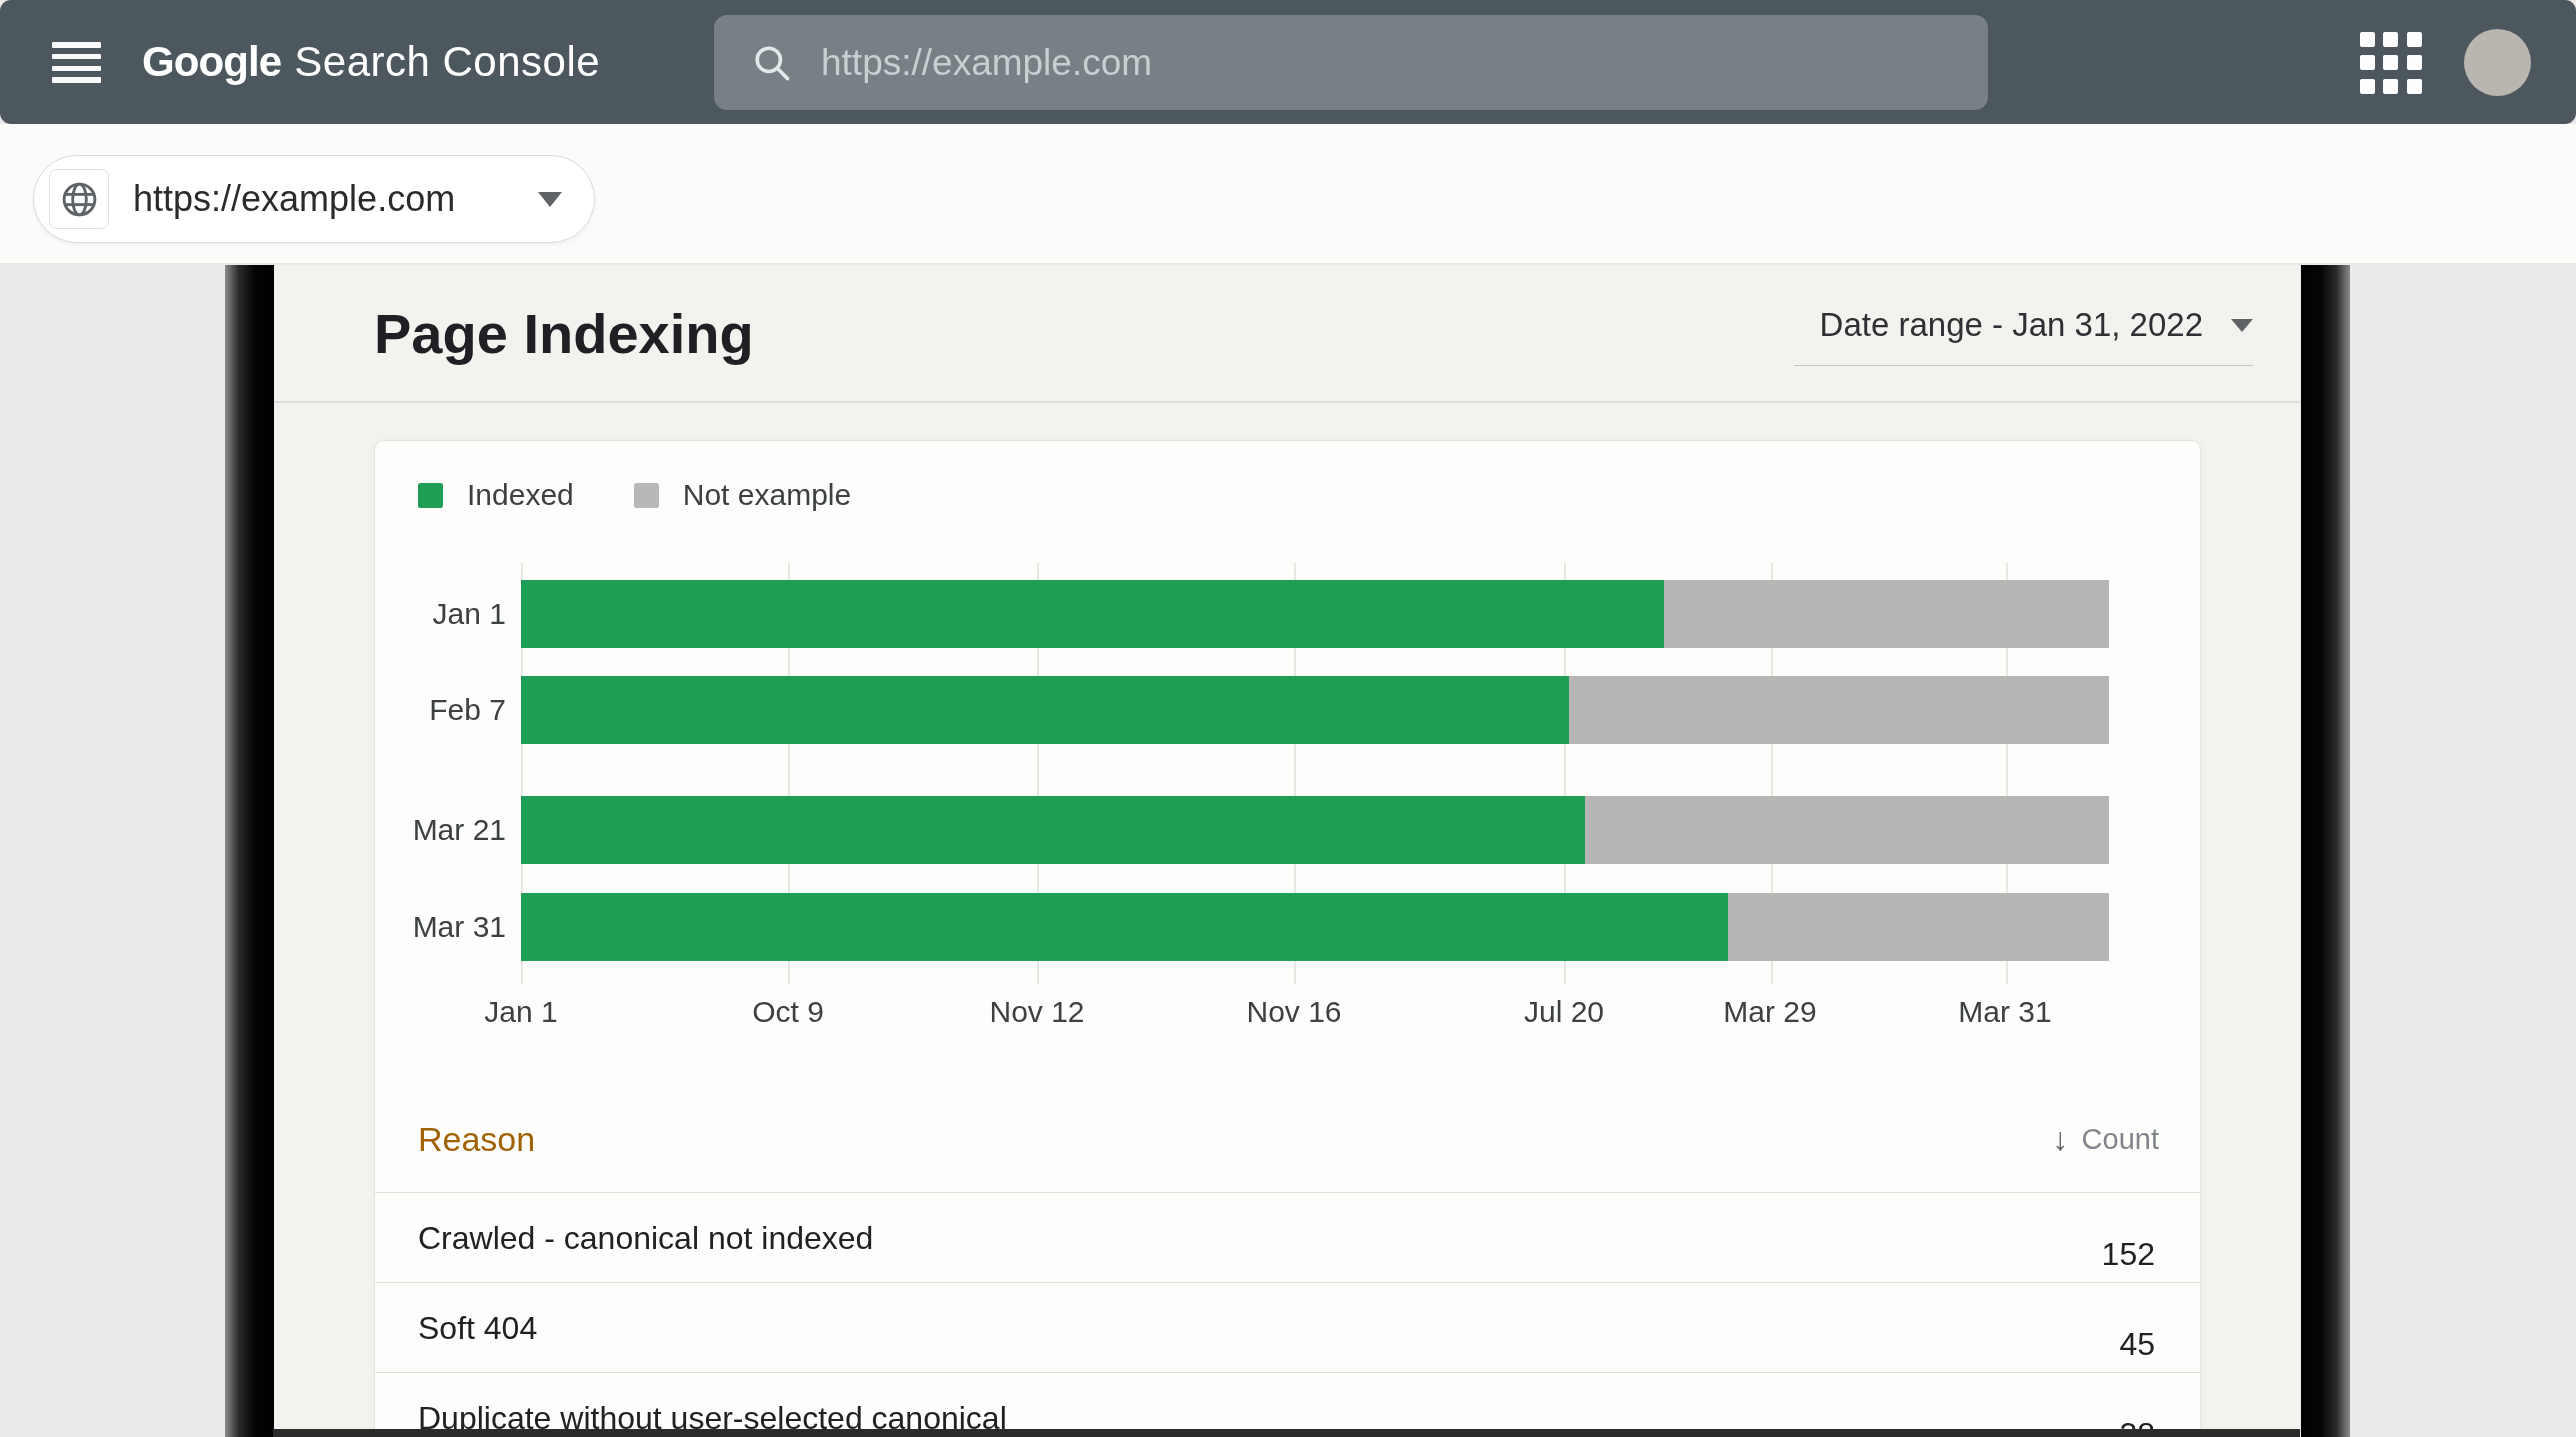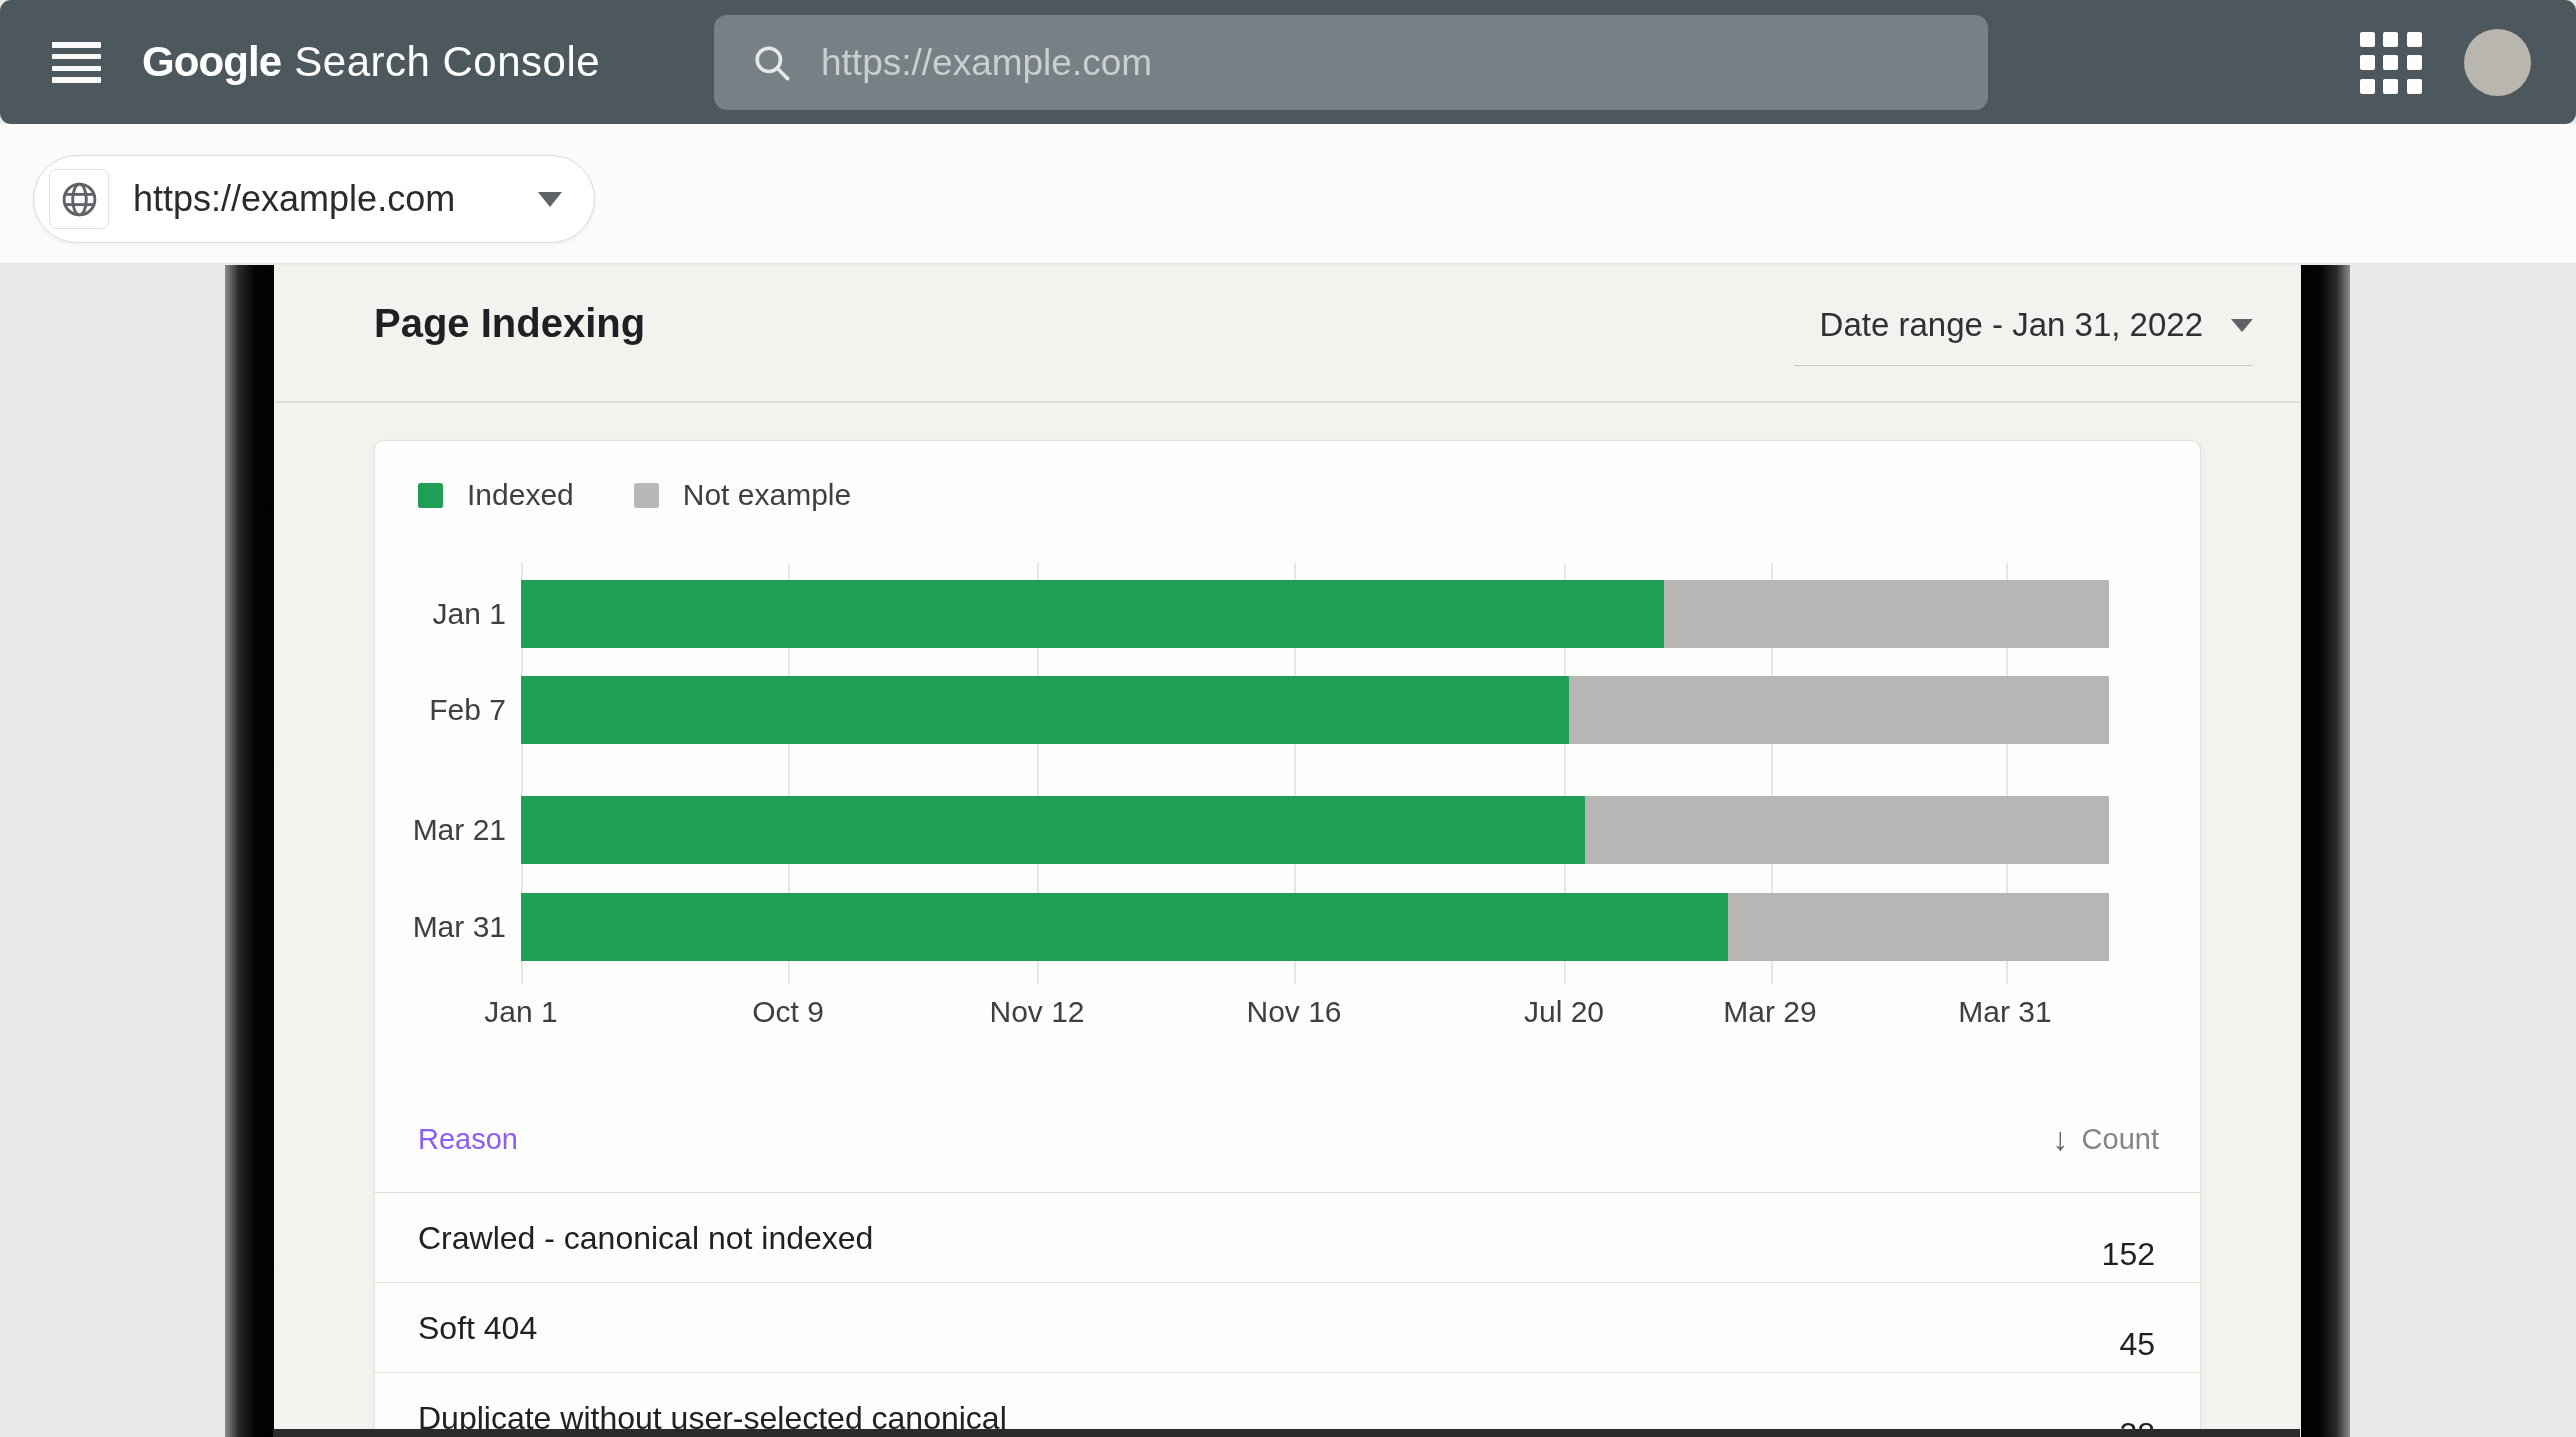--- a/index.html
+++ b/index.html
@@ -44,21 +44,21 @@
   .property-pill .caret { margin-left:auto; }
 
   
   .content-area { position:absolute; left:0; top:265px; width:2576px; height:1173px; background:#eceae8; }
   .frame-strip { position:absolute; top:0; height:100%; width:49px; }
   .frame-strip.left  { left:225px;  background:linear-gradient(90deg,#8b8b8b 0%,#2a2a2a 28%,#050505 60%,#000 100%); }
   .frame-strip.right { left:2301px; background:linear-gradient(270deg,#8b8b8b 0%,#2a2a2a 28%,#050505 60%,#000 100%); }
   .inner { position:absolute; left:273px; top:0; width:2027px; height:100%; background:#f3f2ef; }
   .bottom-bezel { position:absolute; left:0; bottom:0; width:100%; height:9.4px; background:#2b2b2b; }
 
-  .page-title { position:absolute; left:101px; top:36px; font-size:40px; font-weight:700; color:#1f2023; }
+  .page-title { position:absolute; left:101px; top:36px; font-size:56px; font-weight:700; color:#1f2023; }
   .date-range { position:absolute; right:47px; top:41px; display:flex; align-items:center;
                 padding-bottom:20.6px; border-bottom:1.9px solid #c8c6c3; cursor:pointer; min-width:459px;
                 justify-content:flex-end; }
   .date-range .dr-text { font-size:33px; color:#2f3033; }
   .date-range .caret { margin-left:28px; border-left-width:11.2px; border-right-width:11.2px; border-top-width:13px; }
   .title-divider { position:absolute; left:0; top:136px; width:100%; height:1.9px; background:#e0dedb; }
 
   
   .card { position:absolute; left:101px; top:175px; width:1827px; height:1011px; background:#fdfdfb;
           border:1.9px solid #e5e3df; border-bottom:none; border-radius:9.4px 9.4px 0 0;
@@ -75,21 +75,21 @@
   .gridline { position:absolute; top:0; bottom:0; width:1.9px; background:#e8e6e3; }
   .chart-row { position:absolute; left:146px; width:1588px; height:68px; background:#b7b6b4; }
   .seg-green { height:100%; background:#1f9e56; }
   .row-label { position:absolute; left:0; width:131px; height:68px; line-height:68px; text-align:right;
                font-size:30px; color:#3c4043; }
   .x-label { position:absolute; top:432px; transform:translateX(-50%); font-size:30px; color:#3c4043;
              white-space:nowrap; }
 
   
   .list-header { position:absolute; left:0; top:655px; width:100%; height:86px; }
-  .list-header .lh-reason { position:absolute; left:43px; top:0; line-height:86px; font-size:29px; color:#8b5cf6; }
+  .list-header .lh-reason { position:absolute; left:43px; top:0; line-height:86px; font-size:34px; color:#a16207; }
   .list-header .lh-count { position:absolute; right:41px; top:0; height:86px; display:flex; align-items:center;
                            font-size:29px; color:#80868b; cursor:pointer; }
   .list-header .arrow { font-size:32px; margin-right:13px; color:#5f6368; }
   .t-body { position:absolute; left:0; top:751px; width:100%; }
   .t-row { position:relative; height:90px; border-top:1.9px solid #e2e0dc; cursor:pointer; }
   .t-reason { position:absolute; left:43px; top:0; line-height:90px; font-size:32px; color:#202124; }
   .t-count { position:absolute; right:45px; top:16px; line-height:90px; font-size:32px; color:#202124; }
 </style>
 </head>
 <body>

